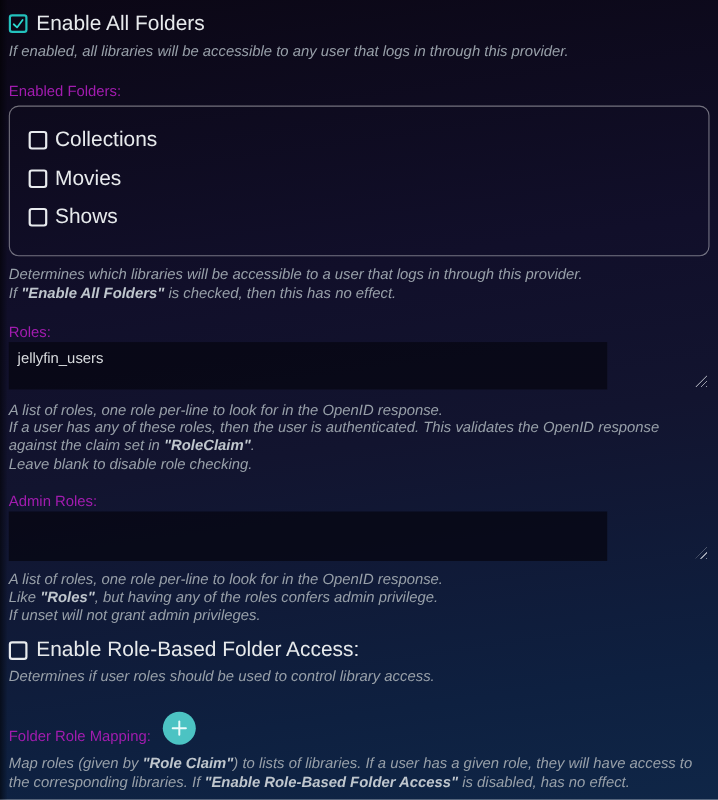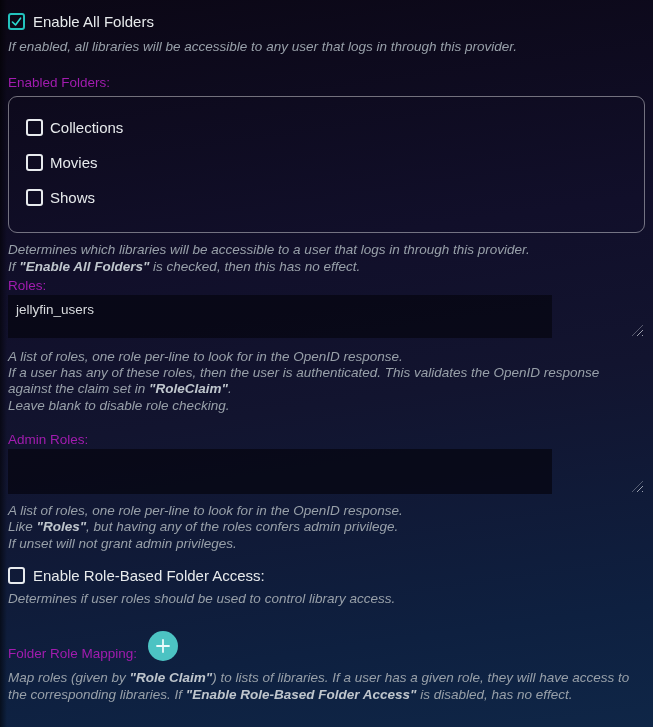--- a/index.html
+++ b/index.html
@@ -26,21 +26,21 @@
   .cb {
     width: 17px; height: 17px; flex: 0 0 auto;
     border: 2px solid #e8ebee; border-radius: 3px;
     display: inline-flex; align-items: center; justify-content: center;
     background: transparent; cursor: pointer;
   }
   .cb svg { display: none; width: 15px; height: 15px; }
   .cb.checked { border-color: var(--accent); }
   .cb.checked svg { display: block; }
   .check-row .cb-label {
-    margin-left: 8px; color: #e7eaec; font-size: 15px; cursor: pointer;
+    margin-left: 8px; color: #e7eaec; font-size: 19px; cursor: pointer;
   }
 
   .help {
     color: #98a0a9; font-size: 13.5px; line-height: 16.3px; font-style: italic;
   }
   .help .b { font-weight: bold; color: #bfc6cd; }
   .help1 { margin-top: 7px; }
 
   .field-label {
     color: #a21caf; font-size: 13.5px; line-height: 14px;
@@ -52,21 +52,21 @@
     border: 1px solid rgba(255,255,255,0.42);
     border-radius: 9px;
     padding: 20px 0 24px 17px;
   }
   .fieldset .check-row { margin-bottom: 14px; }
   .fieldset .check-row:last-child { margin-bottom: 0; }
   .fieldset .cb-label { margin-left: 7px; }
 
   .help2 { margin-top: 9px; }
 
-  .lbl-roles { margin-top: 4px; }
+  .lbl-roles { margin-top: 20px; }
   .ta-wrap { position: relative; margin-top: 2px; }
   .ta-wrap textarea {
     display: block; width: 544px; height: 43px;
     background: rgba(7,7,18,0.78);
     border: none; outline: none; resize: none;
     color: #d8dbde; font-family: "Liberation Sans", sans-serif;
     font-size: 13.5px; padding: 7px 8px; border-radius: 0;
   }
   .grip {
     position: absolute; right: 2px; bottom: 2px; width: 11px; height: 11px;

